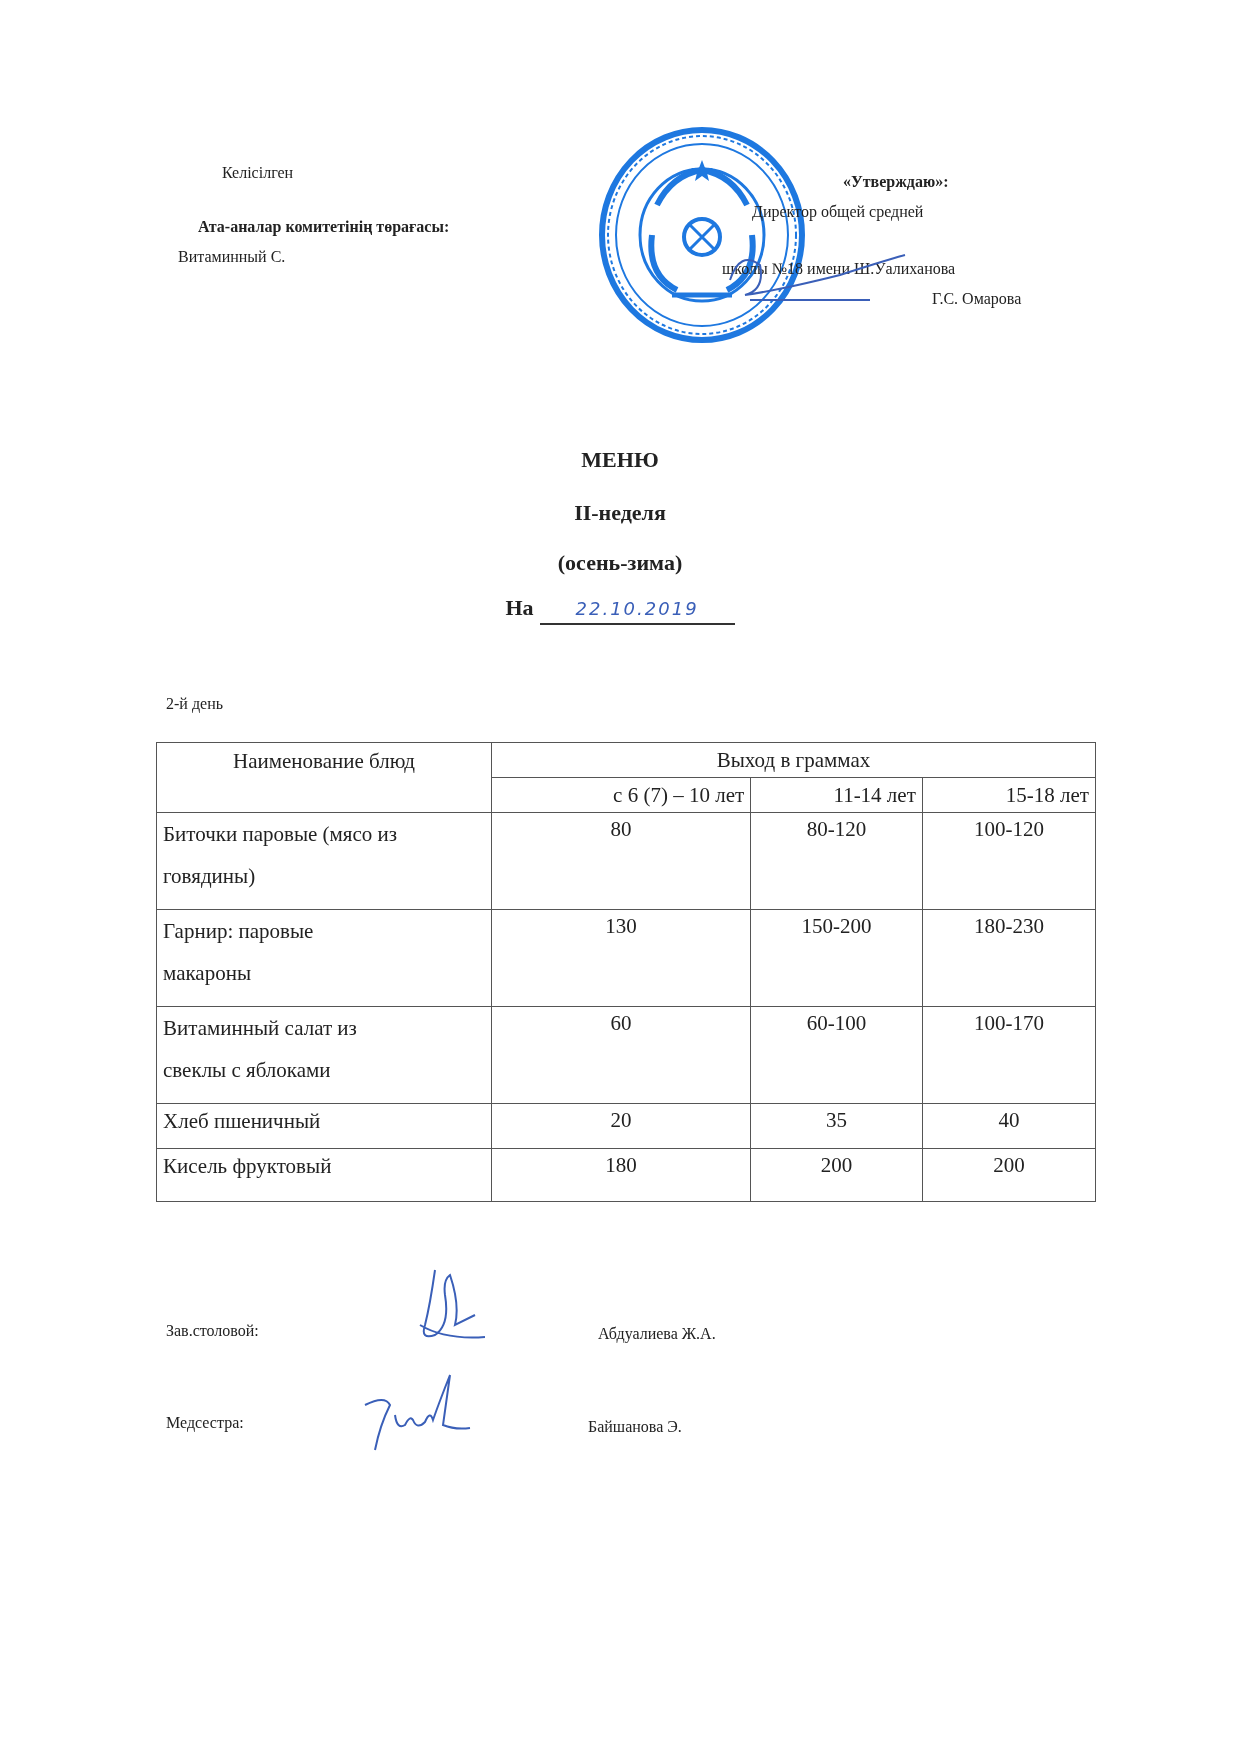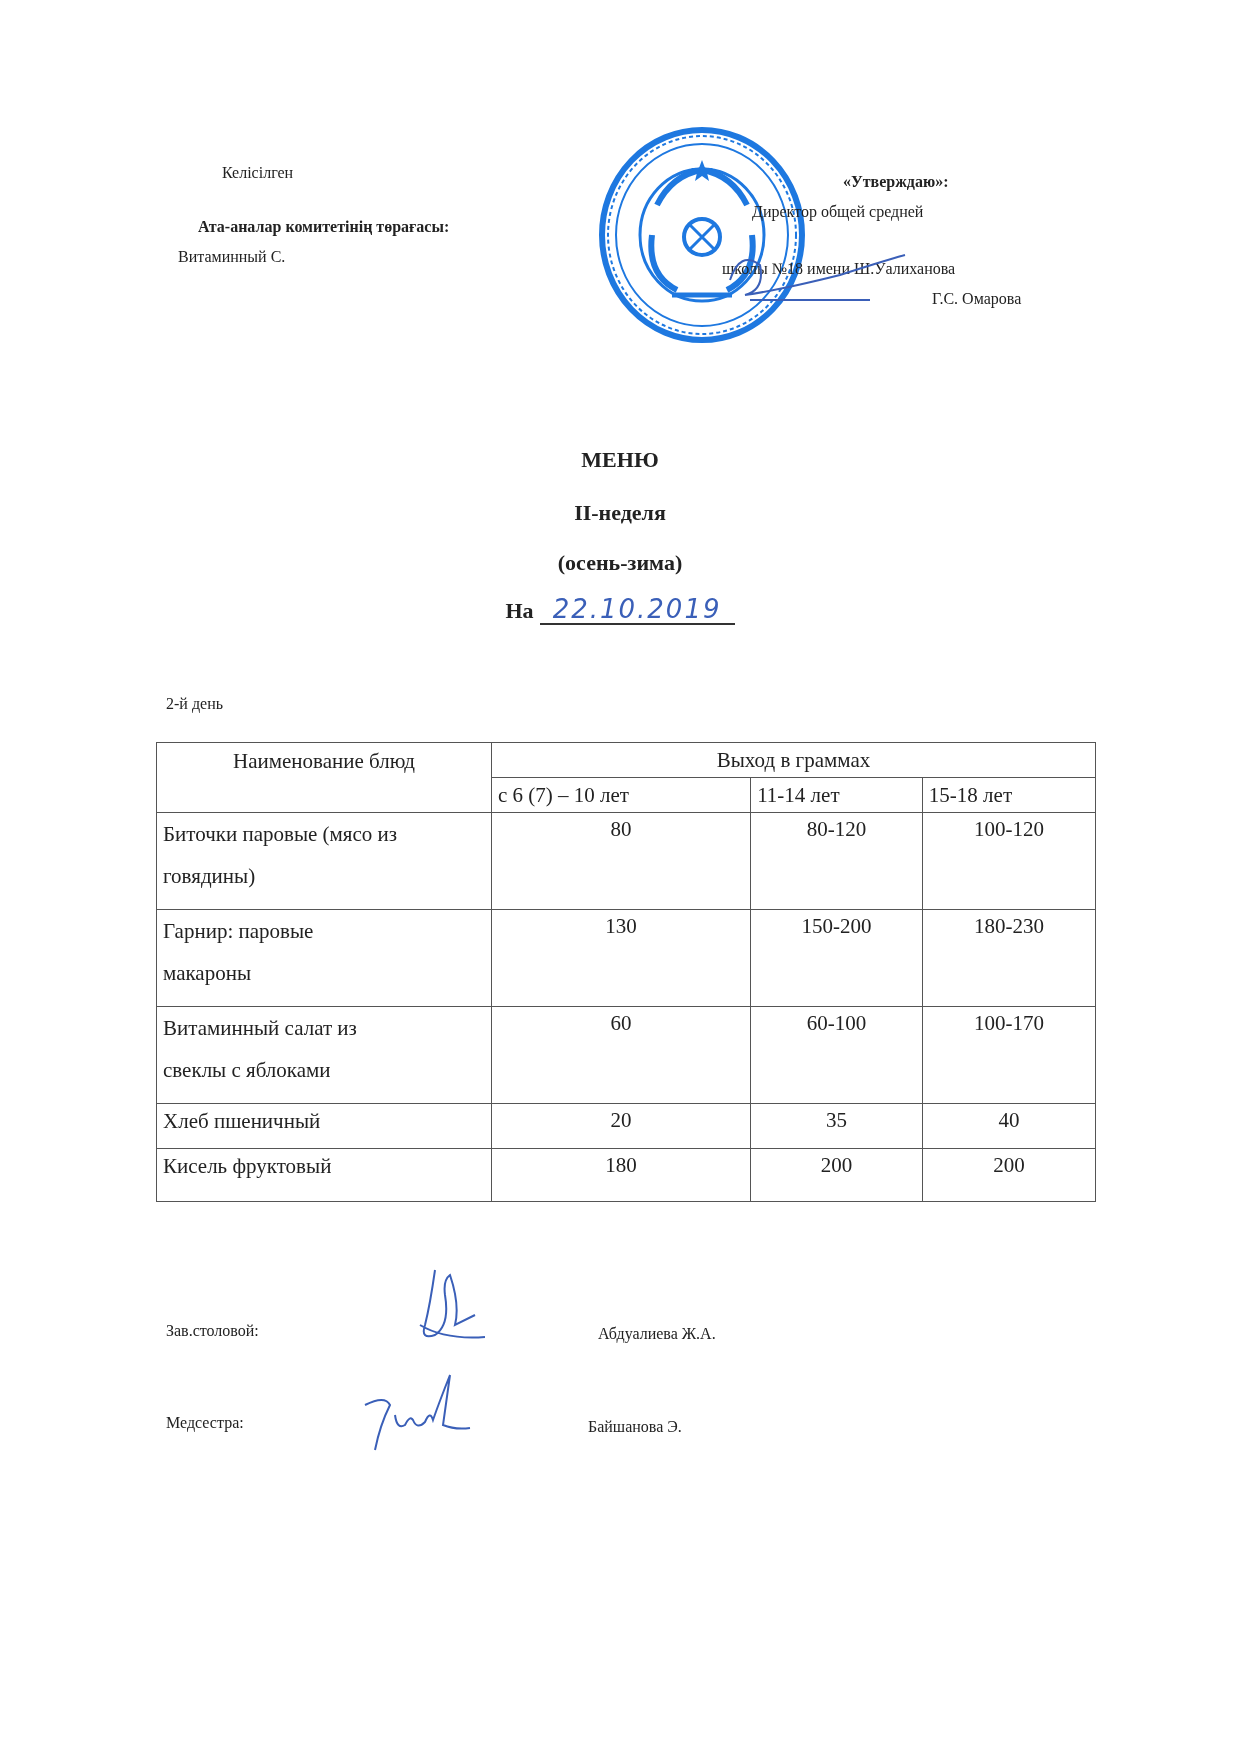--- a/index.html
+++ b/index.html
@@ -24,32 +24,32 @@
   #director-signature { left: 720px; top: 250px; width: 200px; height: 60px; }
 
   
   .title-line { left: 0; width: 1240px; text-align: center; font-weight: bold; font-size: 22px; }
   #menu-title { top: 447px; }
   #week-title { top: 500px; }
   #season-title { top: 550px; }
   #date-line { top: 595px; }
   #date-value { display: inline-block; min-width: 195px; border-bottom: 2px solid #333;
                 font-family: "DejaVu Sans", sans-serif; font-style: italic; font-weight: normal;
-                color: #3a5fb8; font-size: 26px; letter-spacing: 2px; margin-left: 6px;
+                color: #3a5fb8; font-size: 18px; letter-spacing: 2px; margin-left: 6px;
                 text-align: center; line-height: 28px; }
 
   #day-label { left: 166px; top: 695px; }
 
   
   #menu-table { position: absolute; left: 156px; top: 742px; width: 940px; border-collapse: collapse;
                 font-size: 21px; }
   #menu-table td, #menu-table th { border: 1.5px solid #555; padding: 0 6px; vertical-align: top; }
   #menu-table th { font-weight: normal; height: 34px; vertical-align: middle; }
   #menu-table .col-name { width: 322px; }
-  #menu-table .col-v { text-align: left; margin-top: 36px; }
+  #menu-table .col-v { text-align: right; margin-top: 36px; }
   #menu-table td.name { text-align: left; line-height: 42px; padding-top: 0; }
   #menu-table td.val { text-align: center; padding-top: 4px; }
   #menu-table tr.row-2line td { height: 92px; }
   #menu-table tr.row-1line td { height: 40px; }
   #menu-table tr.row-last td { height: 48px; }
 
   
   #canteen-role { left: 166px; top: 1322px; }
   #canteen-name { left: 598px; top: 1325px; }
   #canteen-signature { left: 405px; top: 1265px; width: 90px; height: 85px; }

